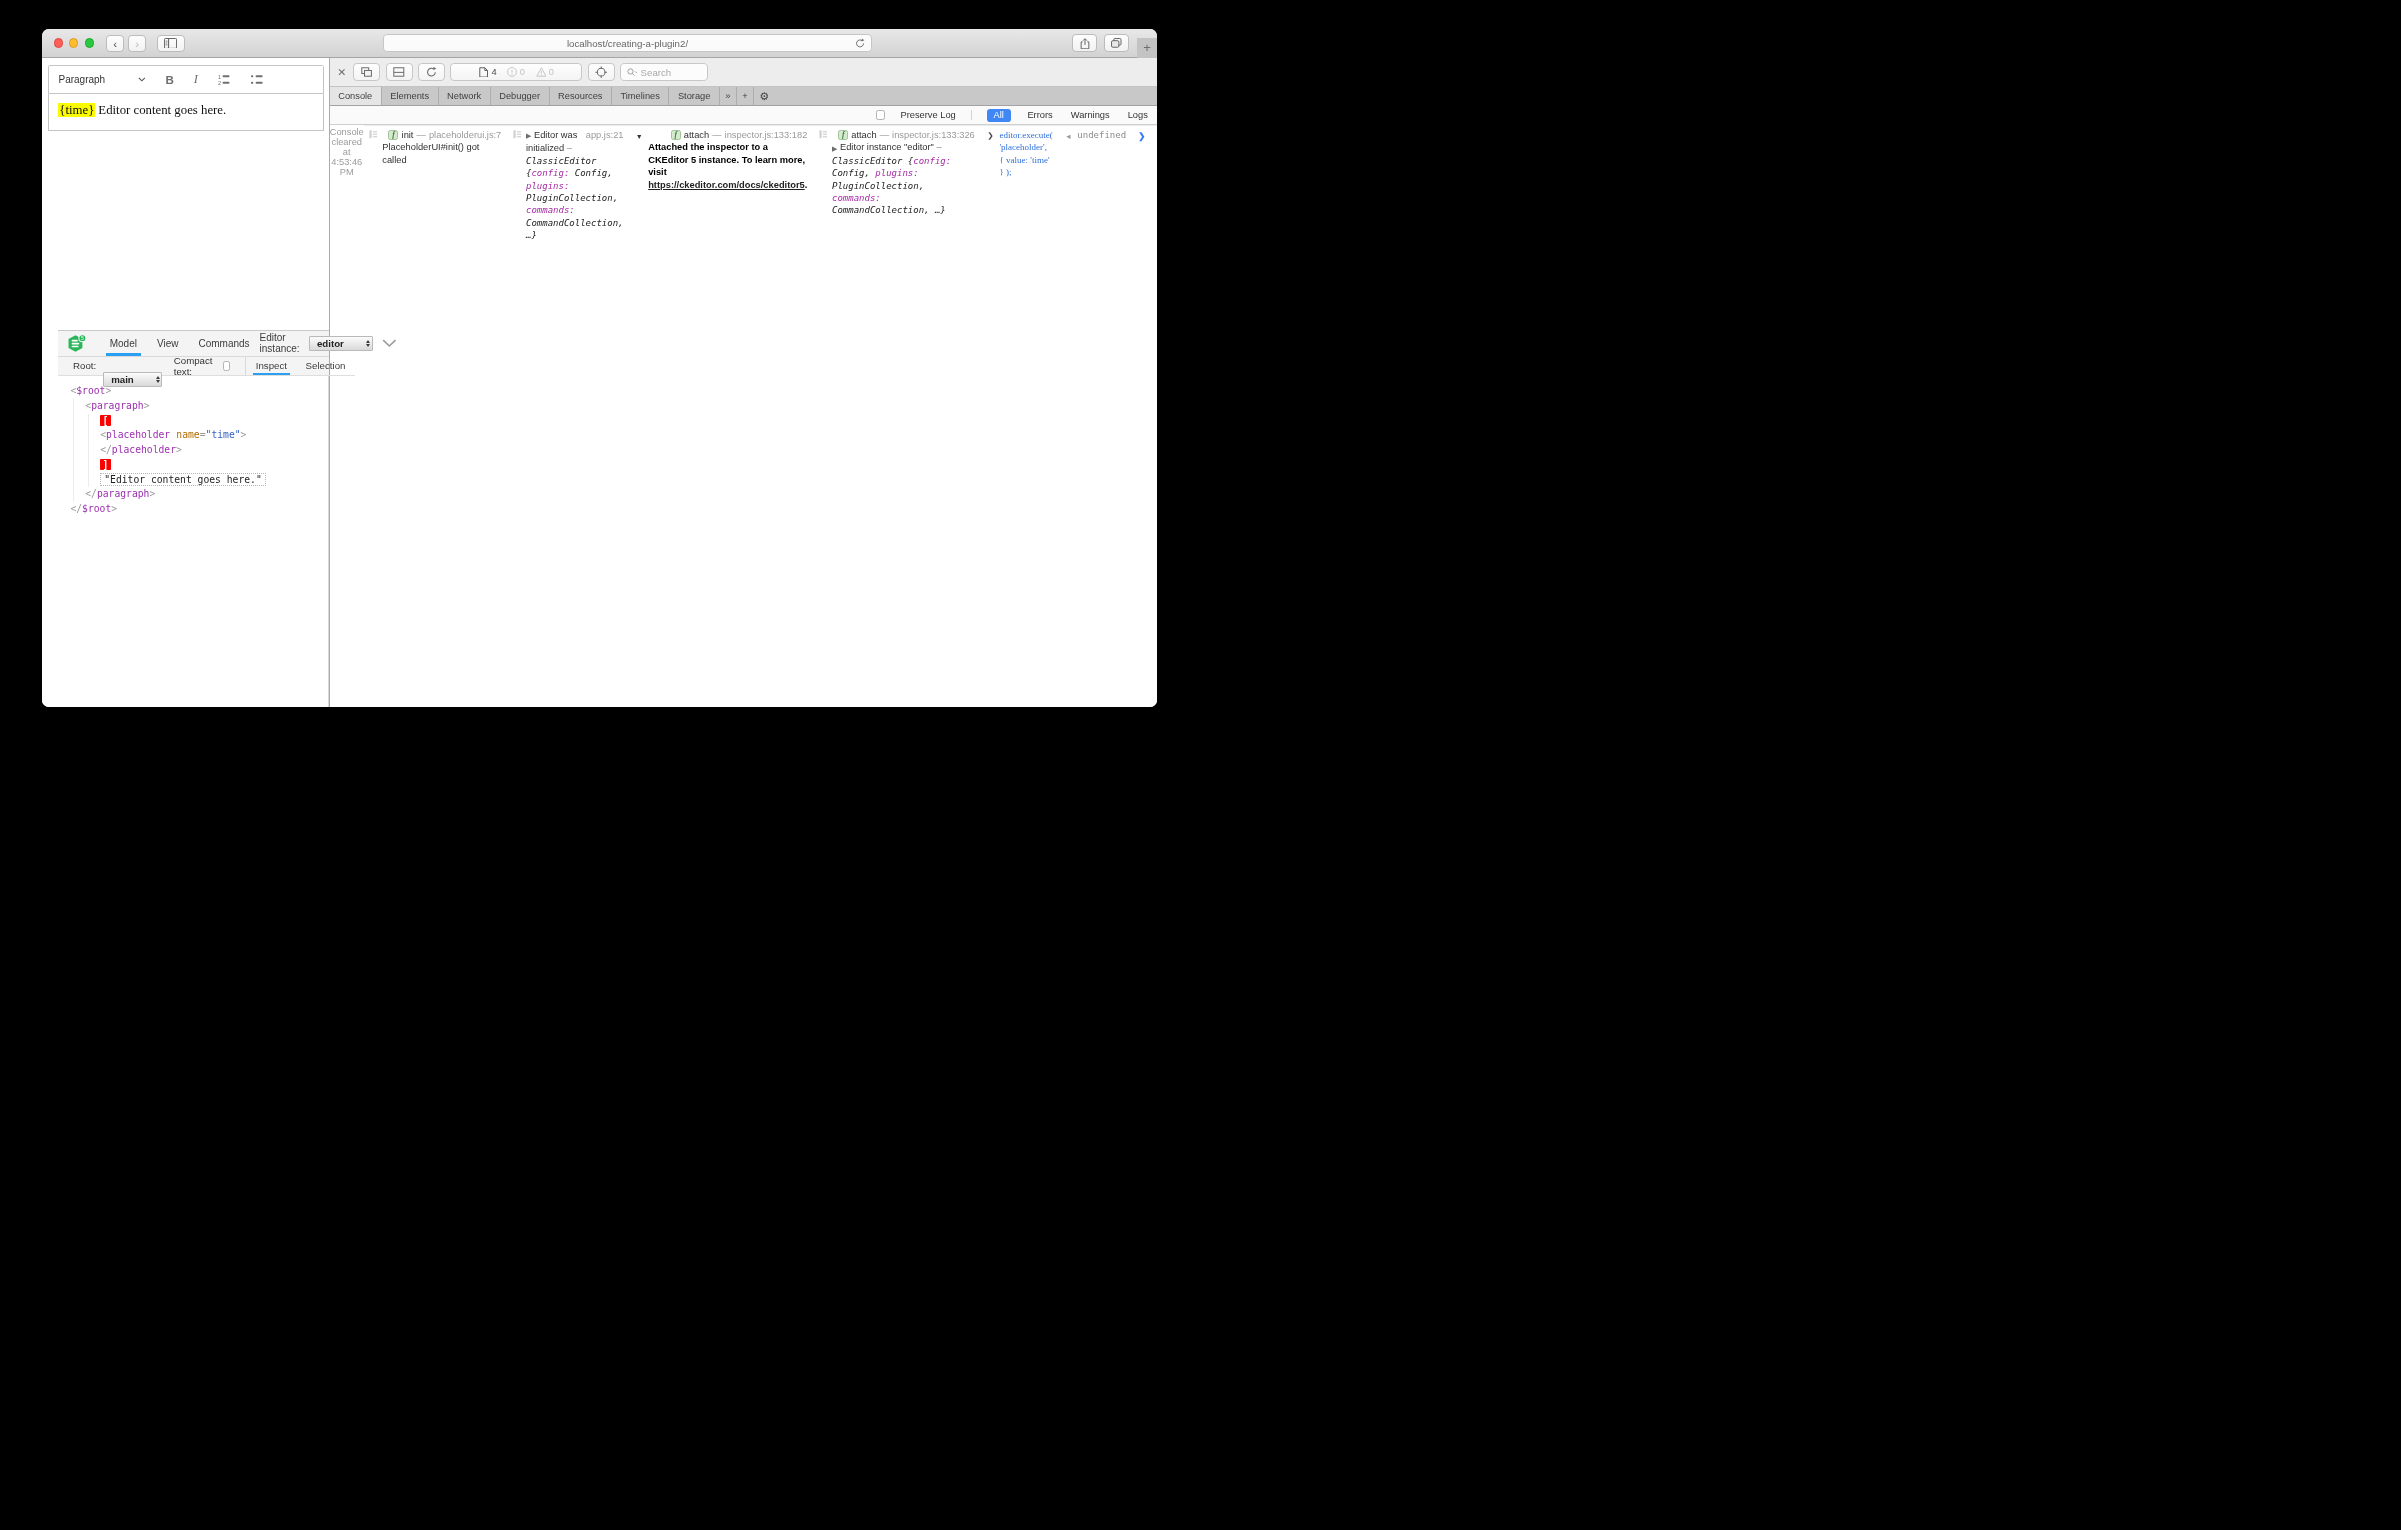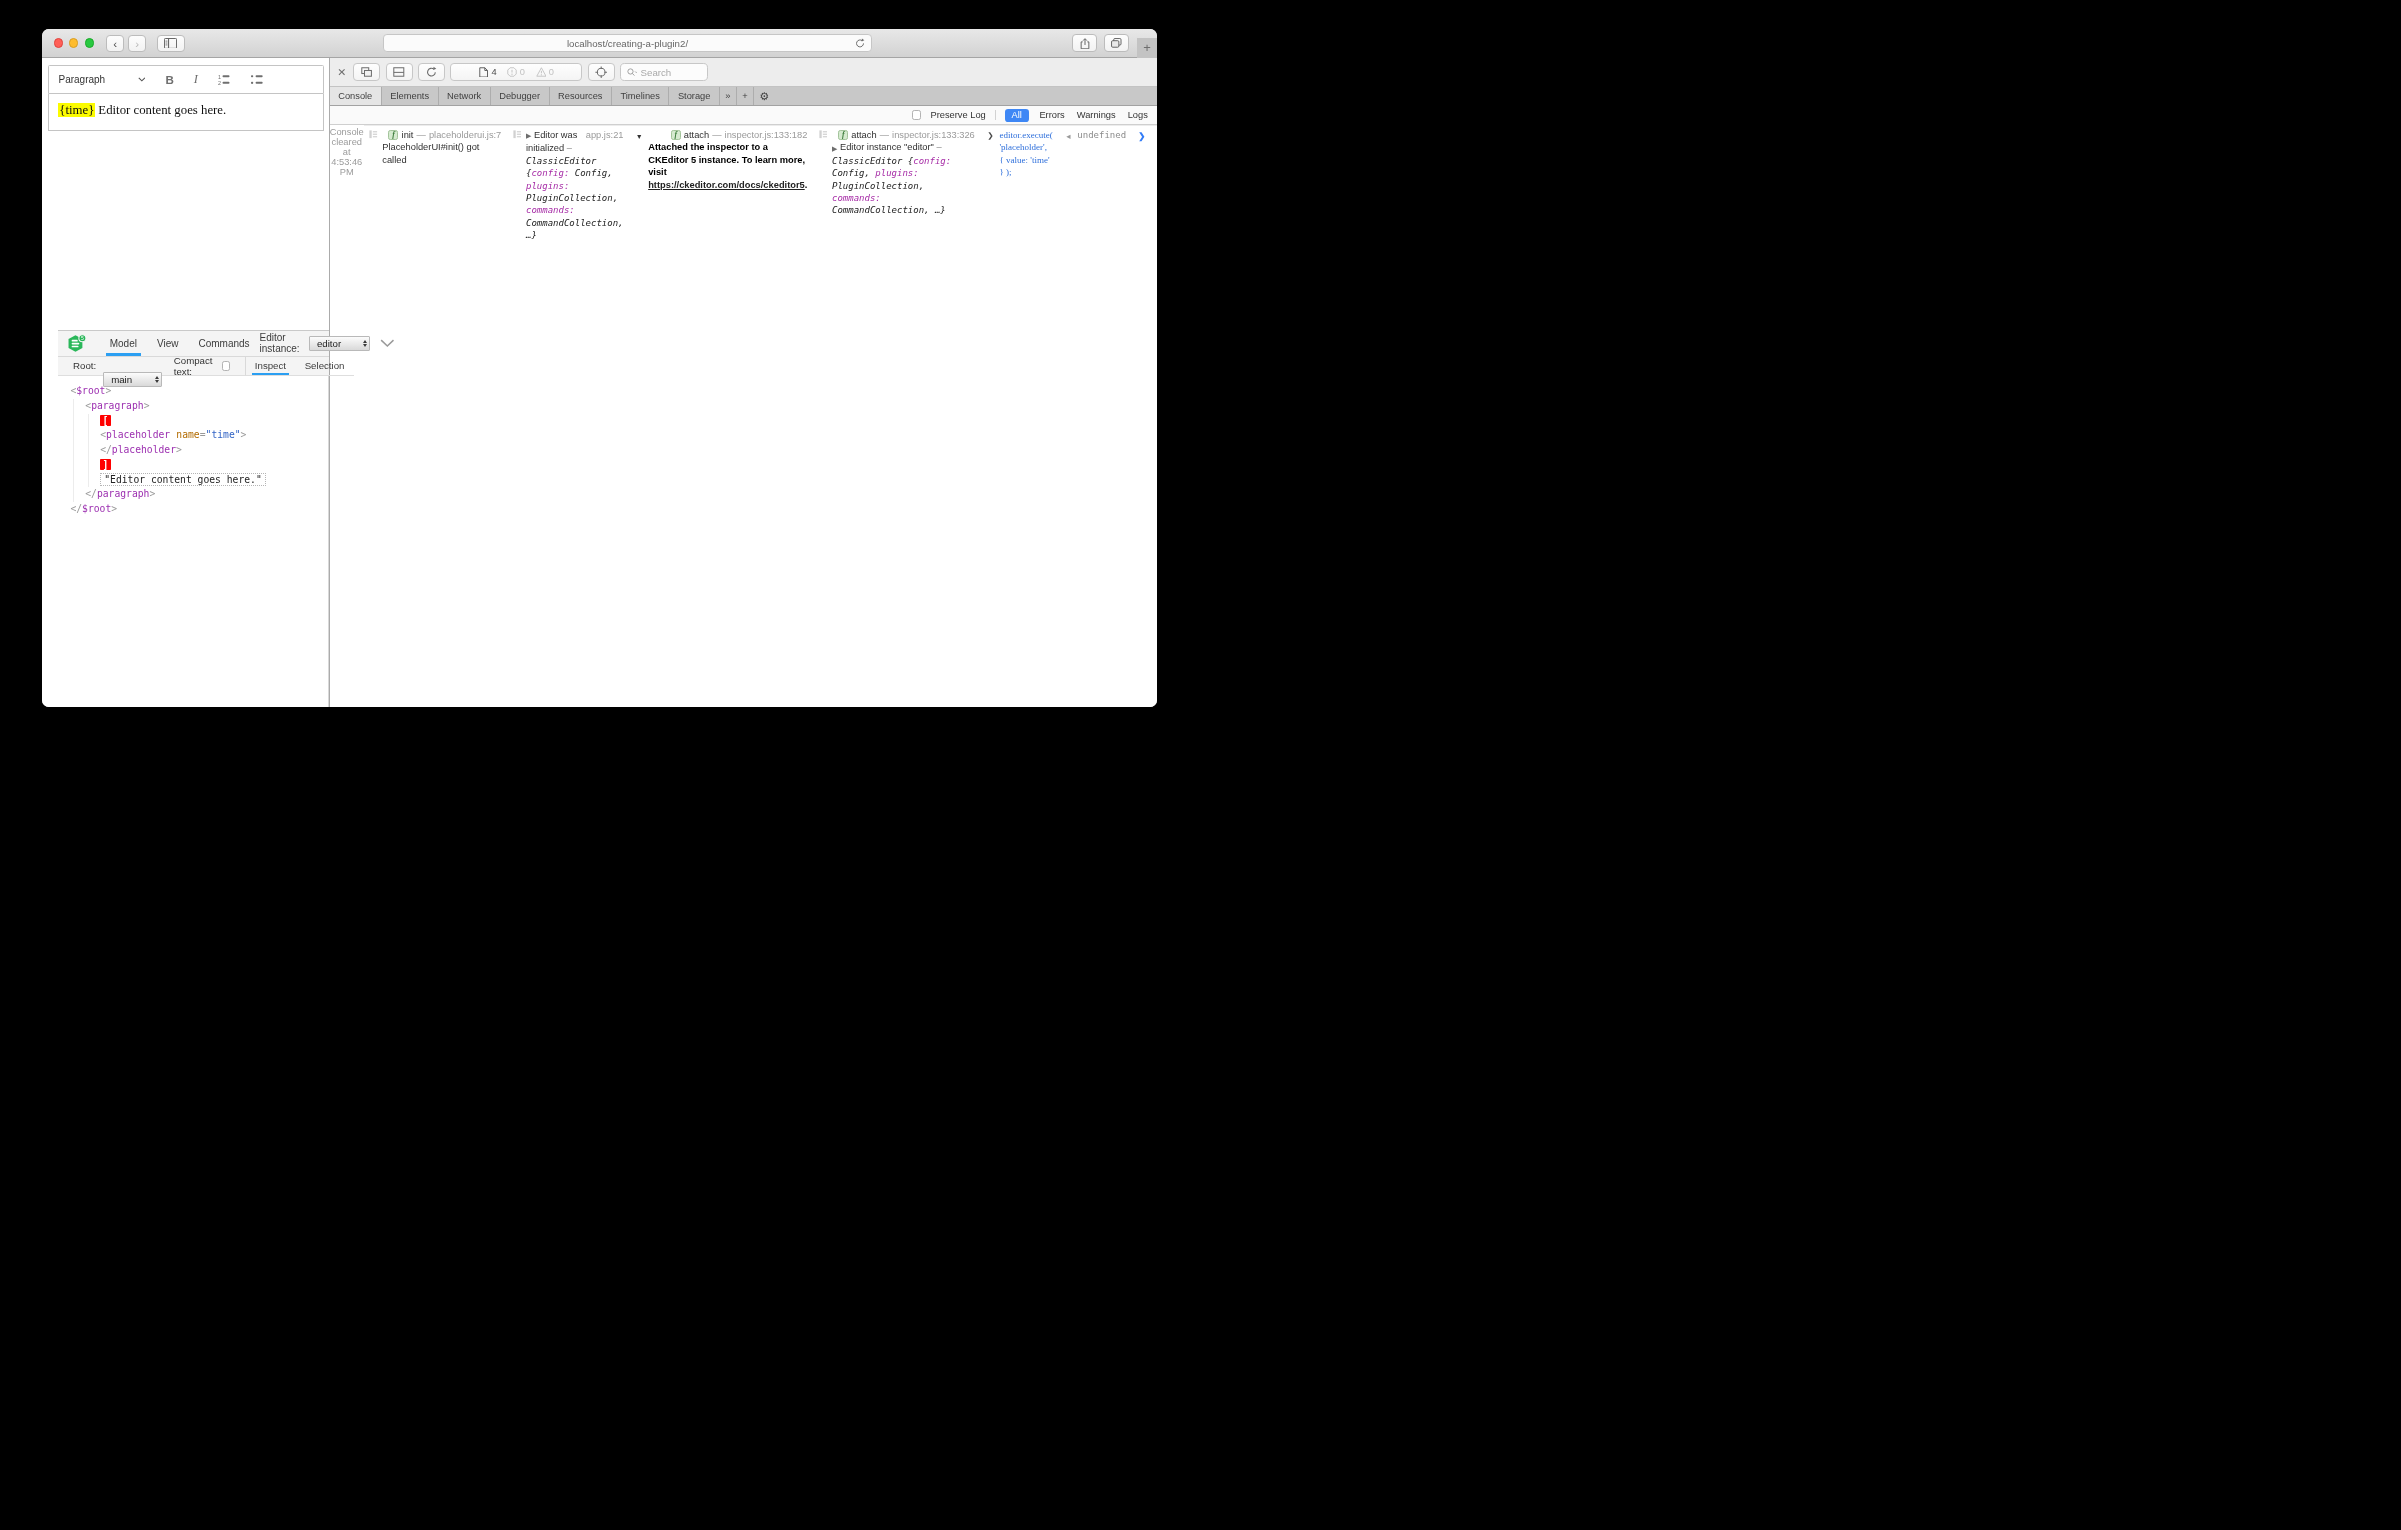--- a/index.html
+++ b/index.html
@@ -55,21 +55,21 @@
   .inspector { position:absolute; left:16px; right:0; bottom:0; height:377px; border-top:0.8px solid #c9c9c9;
                background:#fff; font-size:9.7px; }
   .insp-header { position:relative; height:25.5px; background:#f4f4f4; border-bottom:0.8px solid #d9d9d9;
                  display:flex; align-items:center; padding:0 9.3px; }
   .insp-tabs { display:flex; margin-left:12.4px; height:100%; }
   .insp-tab { position:relative; display:flex; align-items:center; padding:0 10px; color:#3c3c3c; font-size:10px; }
   .insp-tab.active::after { content:""; position:absolute; left:6.2px; right:6.2px; bottom:0; height:2.3px; background:#2b9ff2; }
   .insp-right { margin-left:auto; display:flex; align-items:center; gap:9.3px; color:#3c3c3c; font-size:10px; }
   .mac-select { display:flex; align-items:center; background:linear-gradient(#fcfcfc,#d9d9d9);
                 border:0.8px solid #b9b9b9; border-radius:1px; height:14.7px; padding:0 2.3px 0 7px; gap:22px;
-                color:#222; font-size:9.7px; }
+                color:#222; font-size:9.7px;font-weight:bold; }
   .updown { display:flex; flex-direction:column; gap:0.8px; }
   .updown i { display:block; width:0; height:0; border-left:2.7px solid transparent; border-right:2.7px solid transparent; }
   .updown .up { border-bottom:3.1px solid #3a3a3a; }
   .updown .dn { border-top:3.1px solid #3a3a3a; }
   .insp-subrow { display:flex; height:19.3px; background:#f4f4f4; }
   .sub-left { width:494px; display:flex; align-items:center; gap:7px; padding:0 15px;
               border-right:0.8px solid #d9d9d9; border-bottom:0.8px solid #dedede; color:#333; }
   .checkbox { width:10px; height:10px; background:#fff; border:0.8px solid #b3b3b3; border-radius:2.3px; }
   .sub-right { flex:1; display:flex; border-bottom:0.8px solid #dedede; }
   .ptab { position:relative; display:flex; align-items:center; padding:0 9.3px; color:#3c3c3c; }
@@ -99,21 +99,21 @@
   .grp .cnt { display:flex; align-items:center; gap:3.1px; }
   .searchbox { flex:1; max-width:88px; height:18.6px; background:#fcfcfc; border:0.8px solid #c7c7c7; border-radius:4.6px;
                display:flex; align-items:center; padding:0 5.4px; gap:3.1px; color:#a9a9a9; font-size:9.7px; }
   .dt-tabs { height:19.3px; background:#c8c8c8; border-bottom:0.8px solid #a2a2a2; display:flex; font-size:9.3px;
              color:#3f3f3f; flex:none; }
   .dtab { display:flex; align-items:center; justify-content:center; padding:0 8.5px; border-right:0.8px solid #adadad; }
   .dtab.active { background:#e5e5e5; }
   .dtab.sq { padding:0 5.4px; font-size:9.3px; }
   .gear { font-size:10.8px; padding:0 5.4px; display:flex; align-items:center; }
   .dt-filter { height:18.6px; background:#fafafa; border-bottom:0.8px solid #cfcfcf; display:flex; align-items:center;
-               justify-content:flex-end; gap:9px; padding:0 7.7px; font-size:9.3px; color:#333; flex:none; }
+               justify-content:flex-end; gap:15px; padding:0 7.7px; font-size:9.3px; color:#333; flex:none; }
   .vdiv { width:0.8px; height:10.8px; background:#d2d2d2; }
   .pill { background:#3e87f5; color:#fff; border-radius:3.1px; padding:1.5px 7px; }
   .fitem { padding:1.5px 1.5px; }
 
   .console { flex:1; display:flex; flex-direction:row; overflow:hidden; font-size:9.3px; color:#303030; }
   .cspacer { flex:1; }
   .cleared { text-align:center; color:#9b9b9b; padding:2.3px 0 4.6px; }
   .crow { border-top:0.8px solid #ececec; padding:3.1px 6.2px 3.1px 4.6px; display:flex; gap:3.9px; align-items:flex-start; line-height:12.4px; }
   .gut { flex:none; width:10px; display:flex; justify-content:center; padding-top:1.5px; }
   .cmsg { flex:1; min-width:0; }

